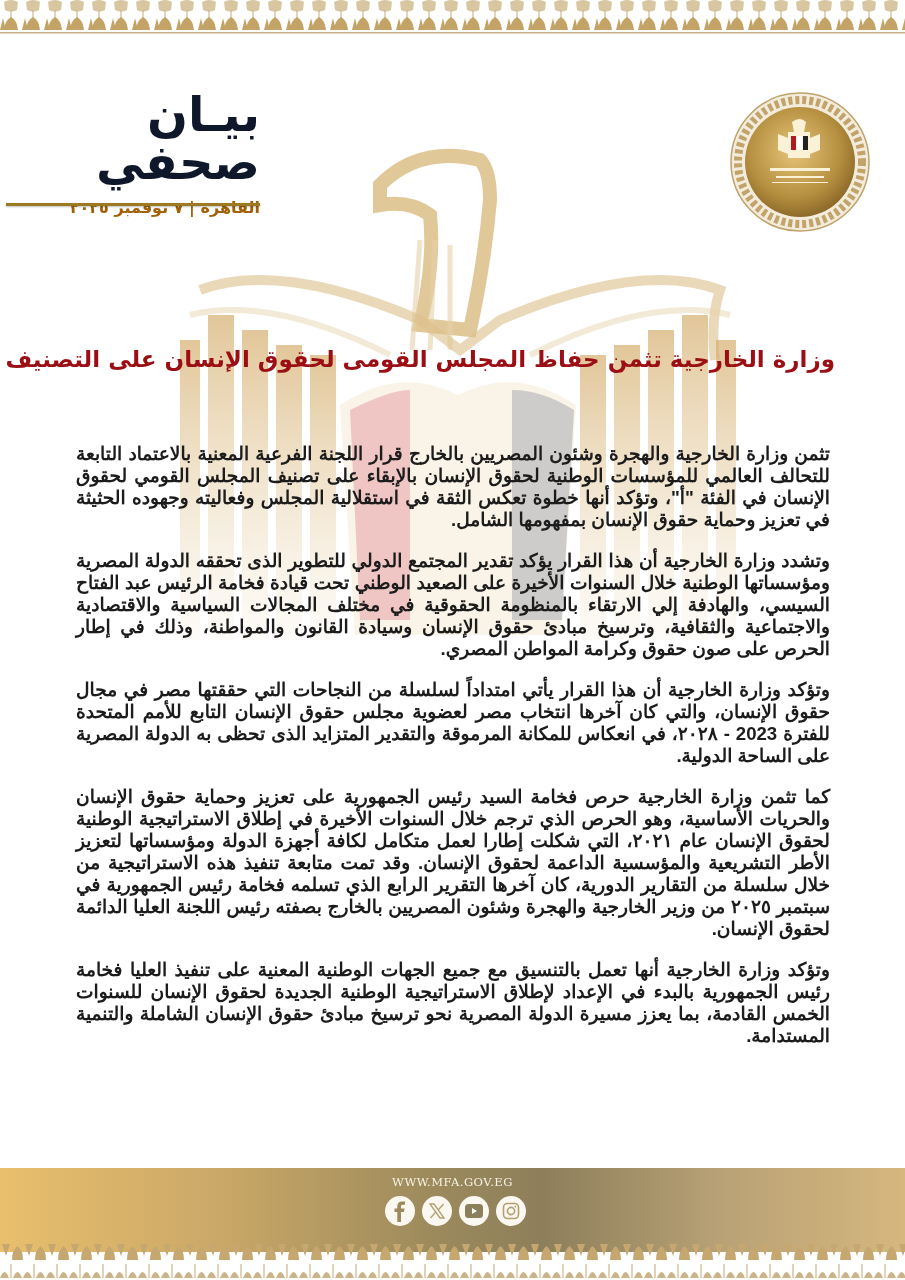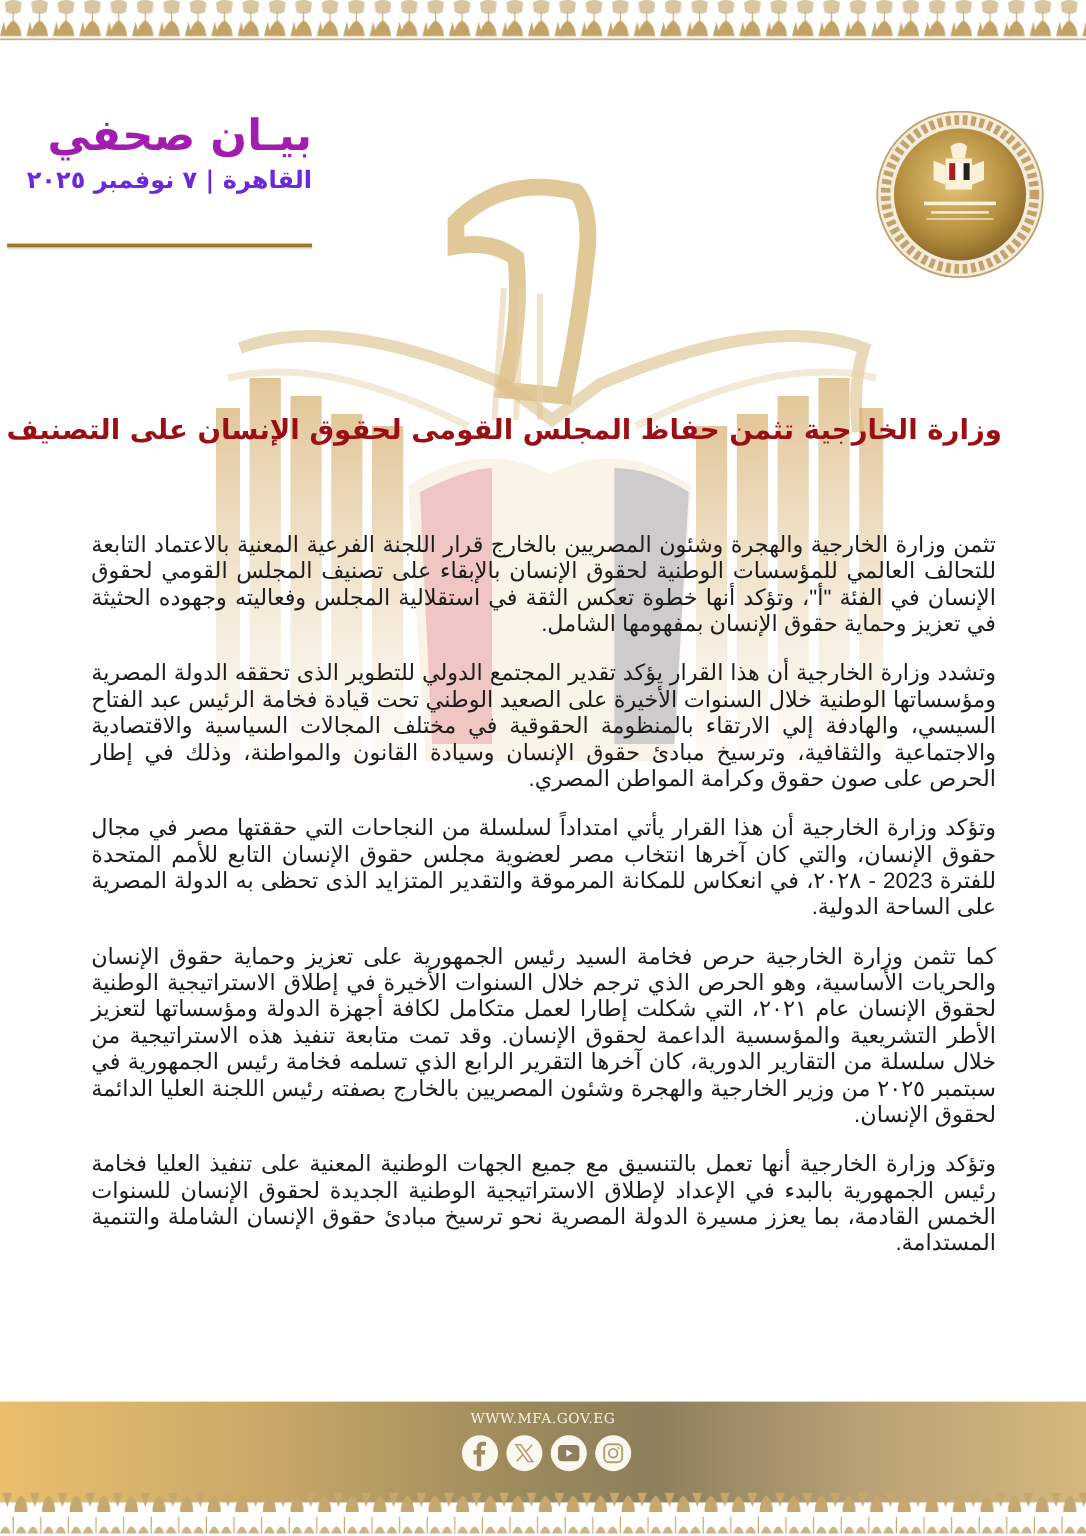--- a/index.html
+++ b/index.html
@@ -7,32 +7,32 @@
 
   
   .border-top { position:absolute; left:0; top:0; width:905px; height:36px; }
   .border-bottom { position:absolute; left:0; top:1240px; width:905px; height:40px; }
 
   
   .watermark { position:absolute; left:180px; top:140px; width:560px; height:500px; }
 
   
   .title-block { position:absolute; left:0; top:90px; width:262px; text-align:right; direction:rtl; }
-  .doc-title { font-family:"DejaVu Sans", sans-serif; font-weight:bold; font-size:36px; color:#a21caf; line-height:48px; letter-spacing:1px; padding-right:2px; }
-  .doc-dateline { font-family:"DejaVu Sans", sans-serif; font-weight:bold; font-size:20px; color:#6d28d9; padding-right:2px; }
+  .doc-title { font-family:"DejaVu Sans", sans-serif; font-weight:bold; font-size:48px; color:#0f172a; line-height:48px; letter-spacing:1px; padding-right:2px; }
+  .doc-dateline { font-family:"DejaVu Sans", sans-serif; font-weight:bold; font-size:16px; color:#a16207; margin-top:12px; padding-right:2px; }
   .title-rule { position:absolute; left:6px; top:203px; width:254px; height:3px; background:#9c7a22; box-shadow:0 1px 2px rgba(0,0,0,0.25); }
 
   
   .seal { position:absolute; left:730px; top:92px; width:140px; height:140px; }
 
   
   .headline { position:absolute; left:60px; top:346px; width:775px; direction:rtl; text-align:left; font-family:"DejaVu Sans", sans-serif; font-weight:bold; font-size:23px; color:#9b0f14; white-space:nowrap; }
 
   
-  .body { position:absolute; left:76px; top:443px; width:754px; direction:rtl; text-align:justify; text-align-last:right; font-family:"Liberation Sans", sans-serif; font-weight:normal; font-size:18.6px; line-height:22px; color:#1c1c1c; }
+  .body { position:absolute; left:76px; top:443px; width:754px; direction:rtl; text-align:justify; text-align-last:right; font-family:"Liberation Sans", sans-serif; font-weight:bold; font-size:18.6px; line-height:22px; color:#1c1c1c; }
   .body p { margin:0 0 19px 0; }
 
   
   .footer { position:absolute; left:0; top:1168px; width:905px; height:84px;
     background:linear-gradient(90deg,#e9bf6d 0%,#c9a767 25%,#9c8a5c 48%,#8d7f5b 60%,#b9a276 80%,#d6b77e 100%); }
   .footer-url { position:absolute; left:0; width:905px; top:7px; text-align:center; font-family:"DejaVu Serif", serif; font-size:11.5px; color:#f8f2e4; letter-spacing:0.5px; }
   .socials { position:absolute; top:28px; left:385px; display:flex; gap:7px; }
   .social { width:30px; height:30px; border-radius:50%; background:#fbf8f1; display:flex; align-items:center; justify-content:center; }
 </style>
 </head>

